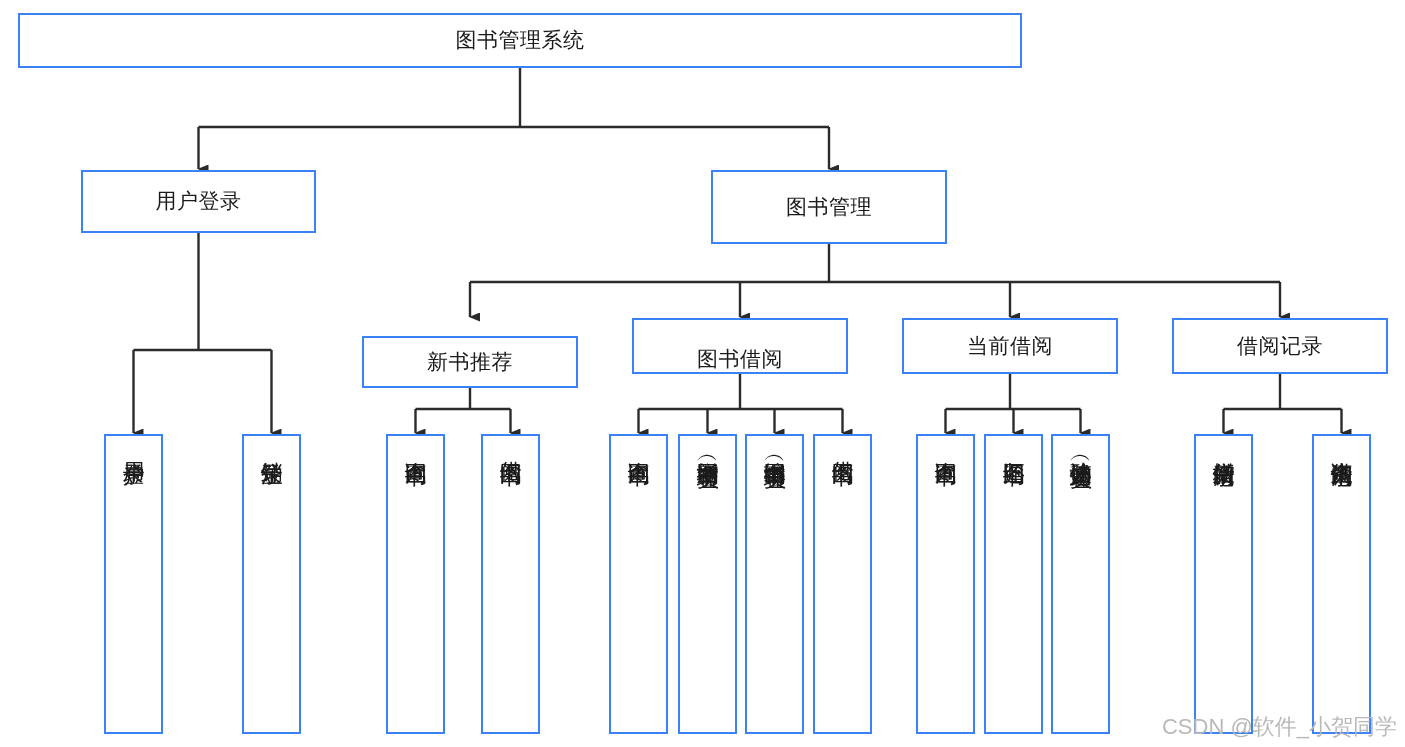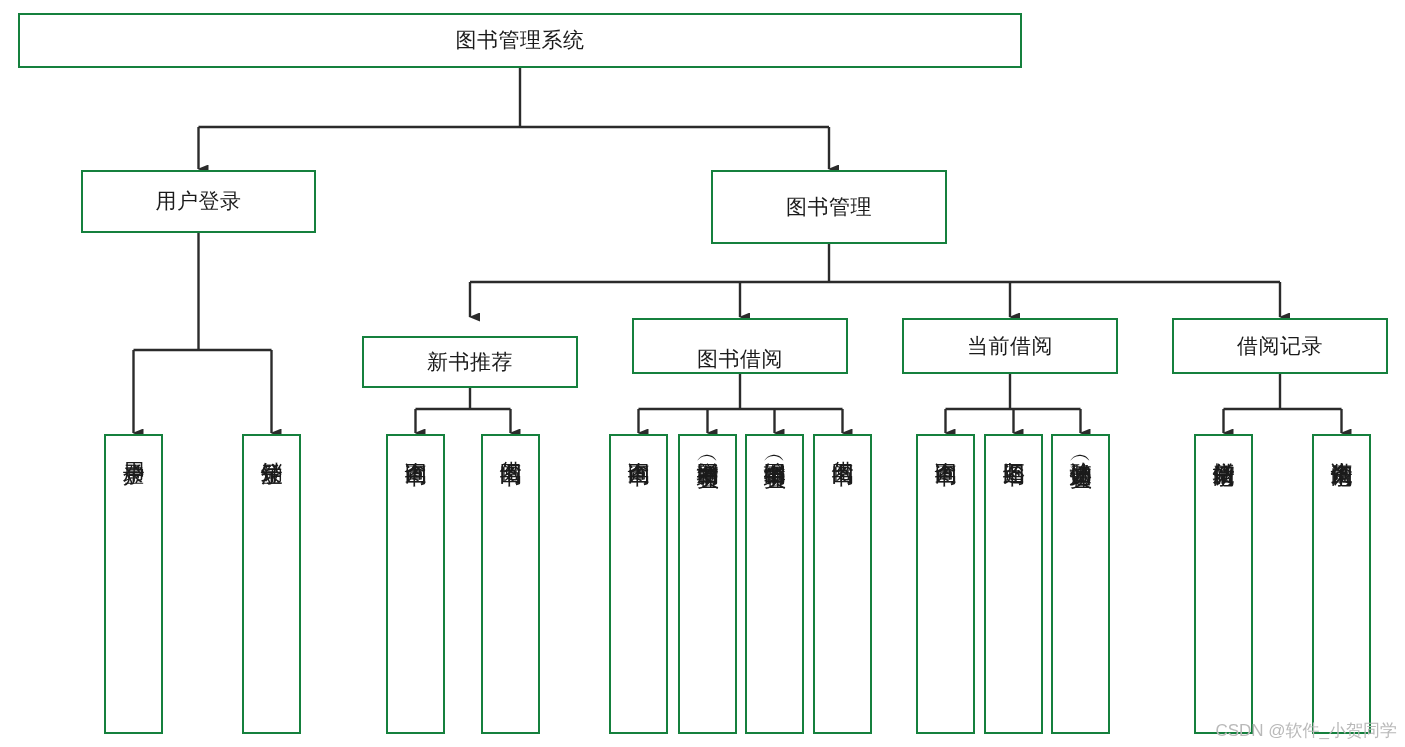--- a/index.html
+++ b/index.html
@@ -20,21 +20,21 @@
   #edge-layer {
     position: absolute;
     left: 0;
     top: 0;
     width: 1405px;
     height: 747px;
   }
   .node {
     position: absolute;
     box-sizing: border-box;
-    border: 2px solid #15803d;
+    border: 2px solid #3b82f6;
     background: #ffffff;
     display: flex;
     align-items: center;
     justify-content: center;
     color: #1b1b1b;
     z-index: 2;
   }
   .node-label {
     display: block;
     text-align: center;
@@ -54,21 +54,21 @@
     text-orientation: upright;
     font-size: 22px;
     line-height: 1.02;
     letter-spacing: 1px;
     white-space: nowrap;
   }
   #watermark {
     position: absolute;
     right: 8px;
     bottom: 5px;
-    font-size: 17px;
+    font-size: 22px;
     color: #b9b9b9;
     white-space: nowrap;
     z-index: 5;
     font-family: "Liberation Sans", "DejaVu Sans", sans-serif;
   }
 </style>
 </head>
 <body>
 
 <div id="diagram-root">

